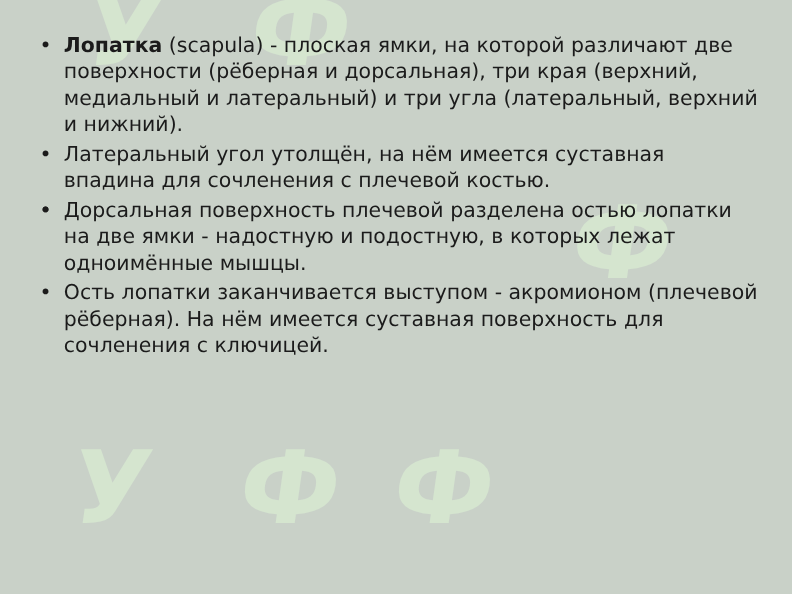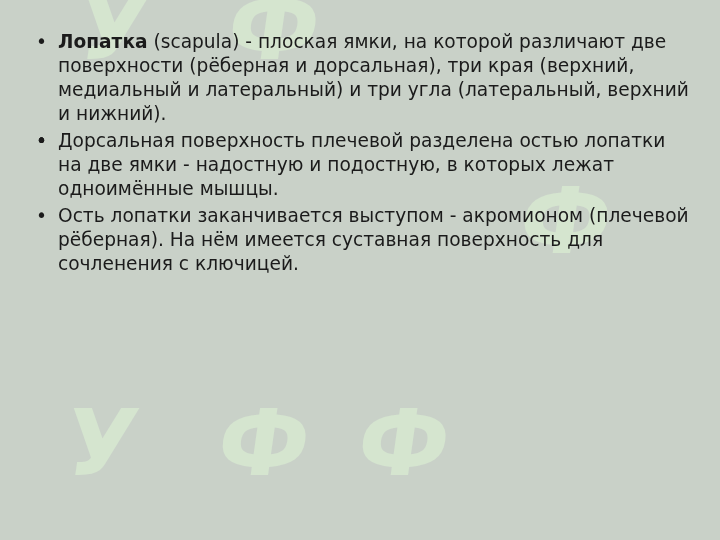--- a/index.html
+++ b/index.html
@@ -82,20 +82,21 @@
   <div class="watermark wm-6">Ф</div>
 
   <div class="content">
     <ul class="bullets">
       <li>
         <span class="dot">•</span>
         <span class="b">Лопатка</span><span> (scapula) - плоская ямки, на которой различают две поверхности (рёберная и дорсальная), три края (верхний, медиальный и латеральный) и три угла (латеральный, верхний и нижний).</span>
       </li>
       <li>
         <span class="dot">•</span>
+        <span>Латеральный угол утолщён, на нём имеется суставная впадина для сочленения с плечевой костью.</span>
       </li>
       <li>
         <span class="dot">•</span>
       </li>
       <li>
         <span class="dot">•</span>
         <span>Дорсальная поверхность плечевой разделена остью лопатки на две ямки - надостную и подостную, в которых лежат одноимённые мышцы.</span>
       </li>
       <li>
         <span class="dot">•</span>

